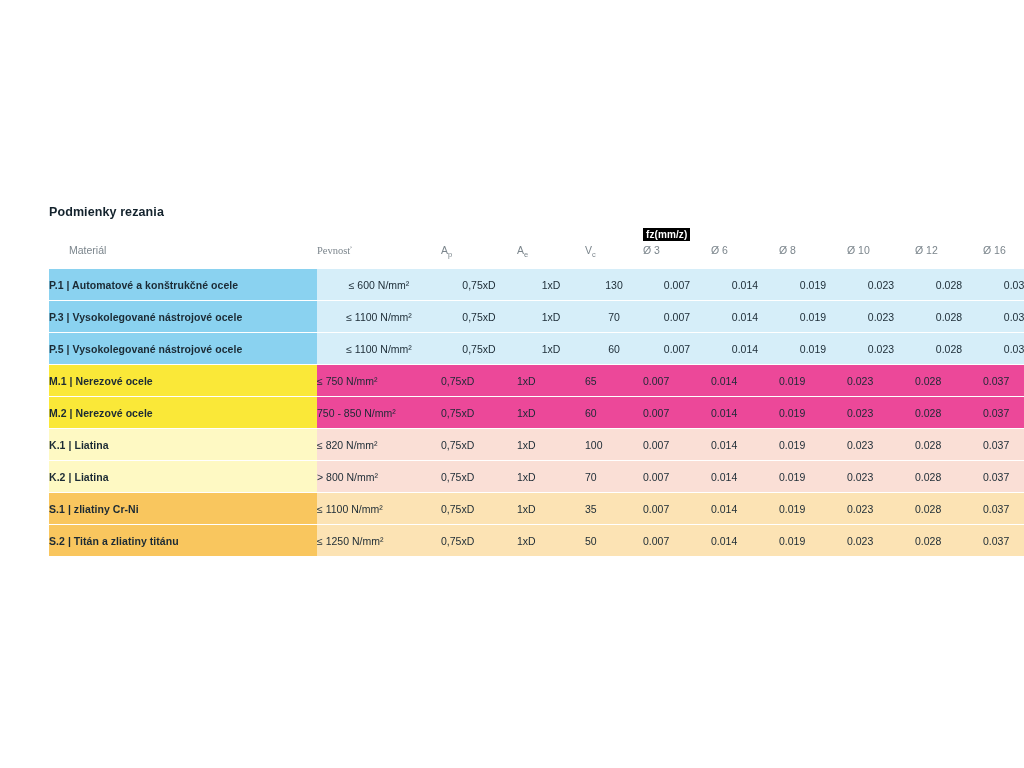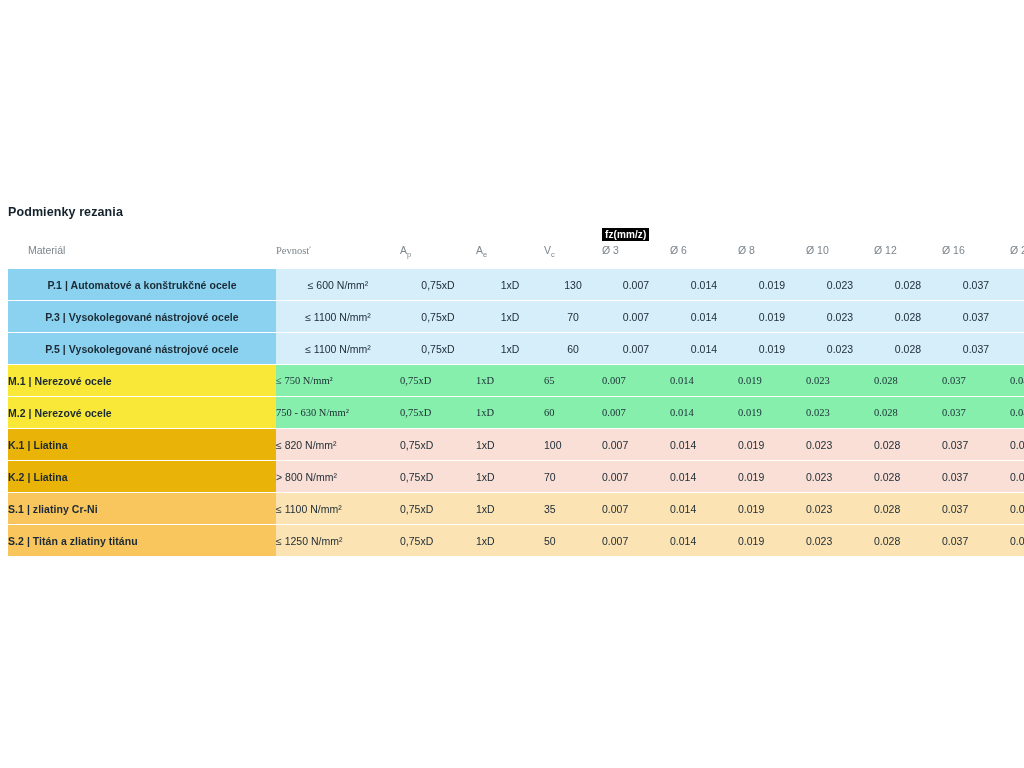--- a/index.html
+++ b/index.html
@@ -12,20 +12,21 @@
     height: 768px;
     font-family: "Liberation Sans", sans-serif;
     color: #1b2a34;
     overflow: hidden;
   }
 
   #page {
     position: relative;
     width: 828px;
     height: 768px;
+    margin-left: 41px;
   }
 
   .table-block {
     position: absolute;
     left: 8px;
     top: 205px;
     width: 1008px;
   }
 
   .page-title {
@@ -90,28 +91,28 @@
     font-weight: bold;
     font-size: 10.5px;
     padding-left: 20px;
     color: #13222c;
     letter-spacing: 0.05px;
   }
 
   td.num { text-align: left; }
 
   
-  tr.grp-P td.material { background: #8ad2f0; text-align: center; }
+  tr.grp-P td.material { background: #8ad2f0; }
   tr.grp-M td.material { background: #fae838; }
-  tr.grp-K td.material { background: #eab308; }
+  tr.grp-K td.material { background: #fef9c3; }
   tr.grp-S td.material { background: #f9c65e; }
 
   
   tr.grp-P td.tint { background: #d6eef9; text-align: center; }
-  tr.grp-M td.tint { background: #86efac; font-family: Liberation Serif, serif; }
+  tr.grp-M td.tint { background: #ec4899; }
   tr.grp-K td.tint { background: #fadfd6; }
   tr.grp-S td.tint { background: #fce3b4; }
 </style>
 </head>
 <body>
 
 <div id="page">
 
   <div class="table-block">
 
@@ -195,21 +196,21 @@
             <td class="tint num">0.007</td>
             <td class="tint num">0.014</td>
             <td class="tint num">0.019</td>
             <td class="tint num">0.023</td>
             <td class="tint num">0.028</td>
             <td class="tint num">0.037</td>
             <td class="tint num">0.047</td>
           </tr>
           <tr class="grp-M">
             <td class="material">M.2 | Nerezové ocele</td>
-            <td class="tint num">750 - 630 N/mm²</td>
+            <td class="tint num">750 - 850 N/mm²</td>
             <td class="tint num">0,75xD</td>
             <td class="tint num">1xD</td>
             <td class="tint num">60</td>
             <td class="tint num">0.007</td>
             <td class="tint num">0.014</td>
             <td class="tint num">0.019</td>
             <td class="tint num">0.023</td>
             <td class="tint num">0.028</td>
             <td class="tint num">0.037</td>
             <td class="tint num">0.047</td>

